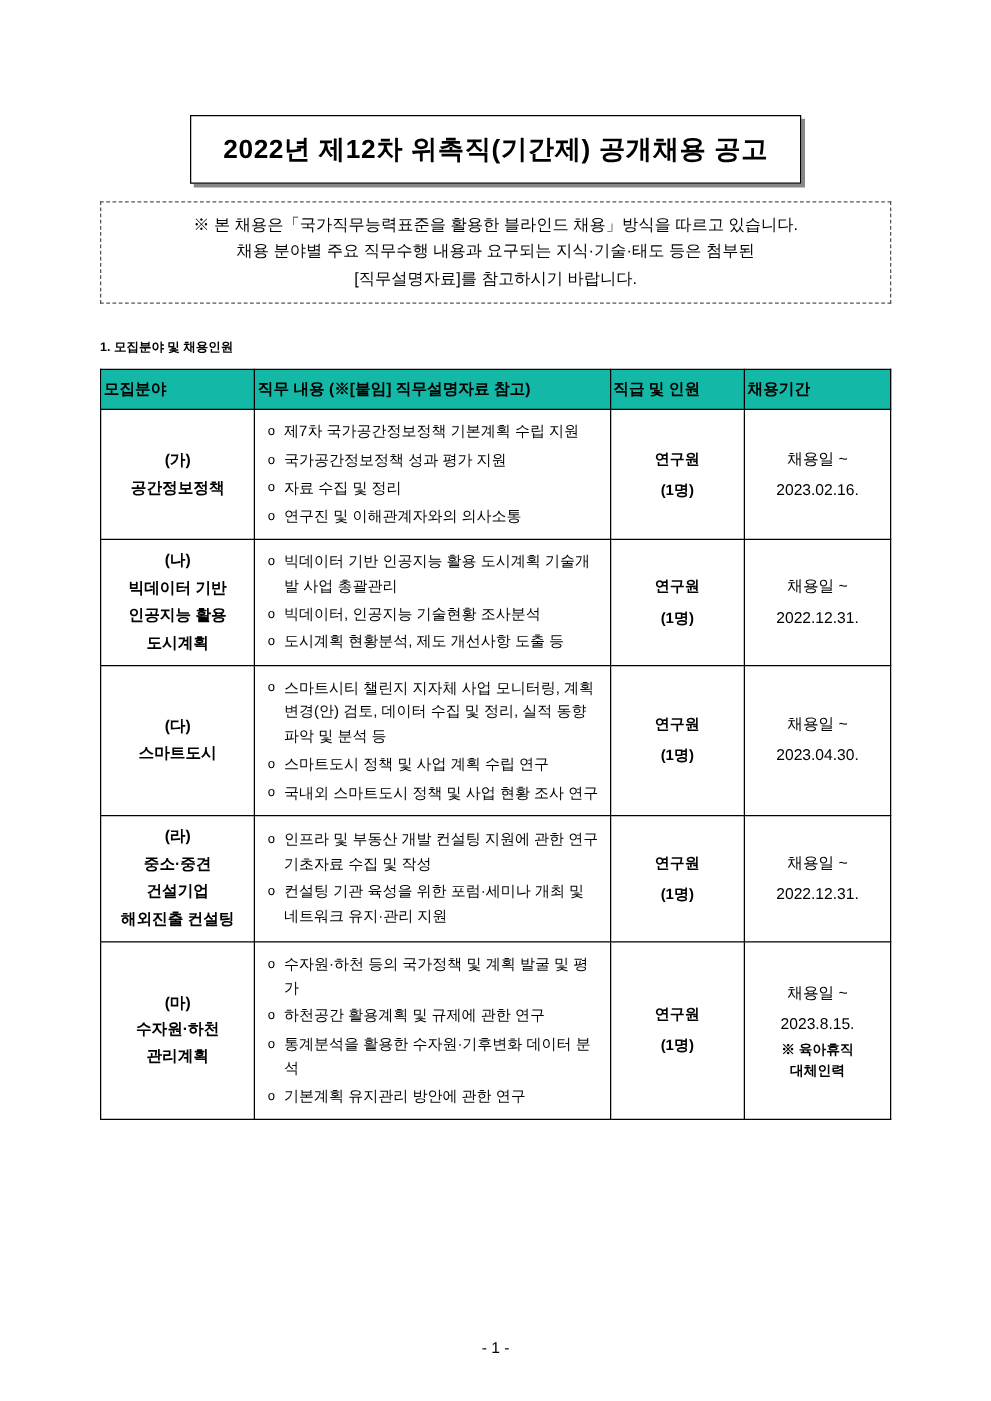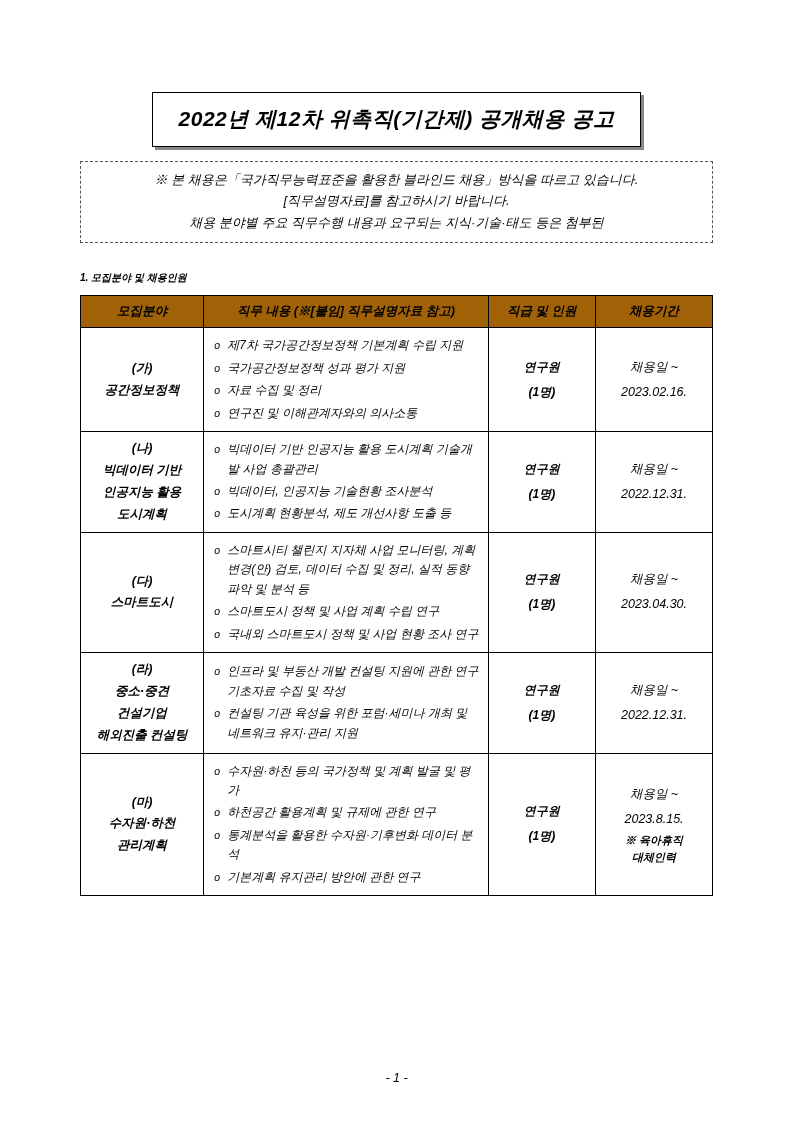--- a/index.html
+++ b/index.html
@@ -13,21 +13,20 @@
     font-family: "Liberation Sans", sans-serif;
     color: #000000;
     position: relative;
   }
   .page {
     width: 793px;
     height: 1121px;
     box-sizing: border-box;
     padding: 72px 80px 40px 80px;
     position: relative;
-    font-style: italic;
   }
 
   
   .title-wrap {
     display: flex;
     justify-content: center;
     margin-top: 20px;
   }
   .title-box {
     border: 1.5px solid #000;
@@ -72,25 +71,25 @@
     border-collapse: collapse;
     width: 100%;
     table-layout: fixed;
   }
   table.recruit th,
   table.recruit td {
     border: 1px solid #000;
     vertical-align: middle;
   }
   table.recruit thead th {
-    background: #a16207;
+    background: #14b8a6;
     font-size: 12.5px;
     font-weight: bold;
     padding: 7px 2px;
-    text-align: center;
+    text-align: left;
   }
   .col-field   { width: 19.5%; }
   .col-duty    { width: 45%; }
   .col-grade   { width: 17%; }
   .col-period  { width: 18.5%; }
 
   td.field {
     text-align: center;
     font-size: 12.5px;
     font-weight: bold;
@@ -156,22 +155,22 @@
 
   <div class="title-wrap">
     <div class="title-box">
       <div class="title-text">2022년 제12차 위촉직(기간제) 공개채용 공고</div>
     </div>
   </div>
 
 
   <div class="notice">
     <div>※ 본 채용은「국가직무능력표준을 활용한 블라인드 채용」방식을 따르고 있습니다.</div>
+    <div>채용 분야별 주요 직무수행 내용과 요구되는 지식·기술·태도 등은 첨부된</div>
     <div>[직무설명자료]를 참고하시기 바랍니다.</div>
-    <div>채용 분야별 주요 직무수행 내용과 요구되는 지식·기술·태도 등은 첨부된</div>
   </div>
 
   <div class="section-heading">1. 모집분야 및 채용인원</div>
 
   <table class="recruit">
     <colgroup>
       <col class="col-field">
       <col class="col-duty">
       <col class="col-grade">
       <col class="col-period">

